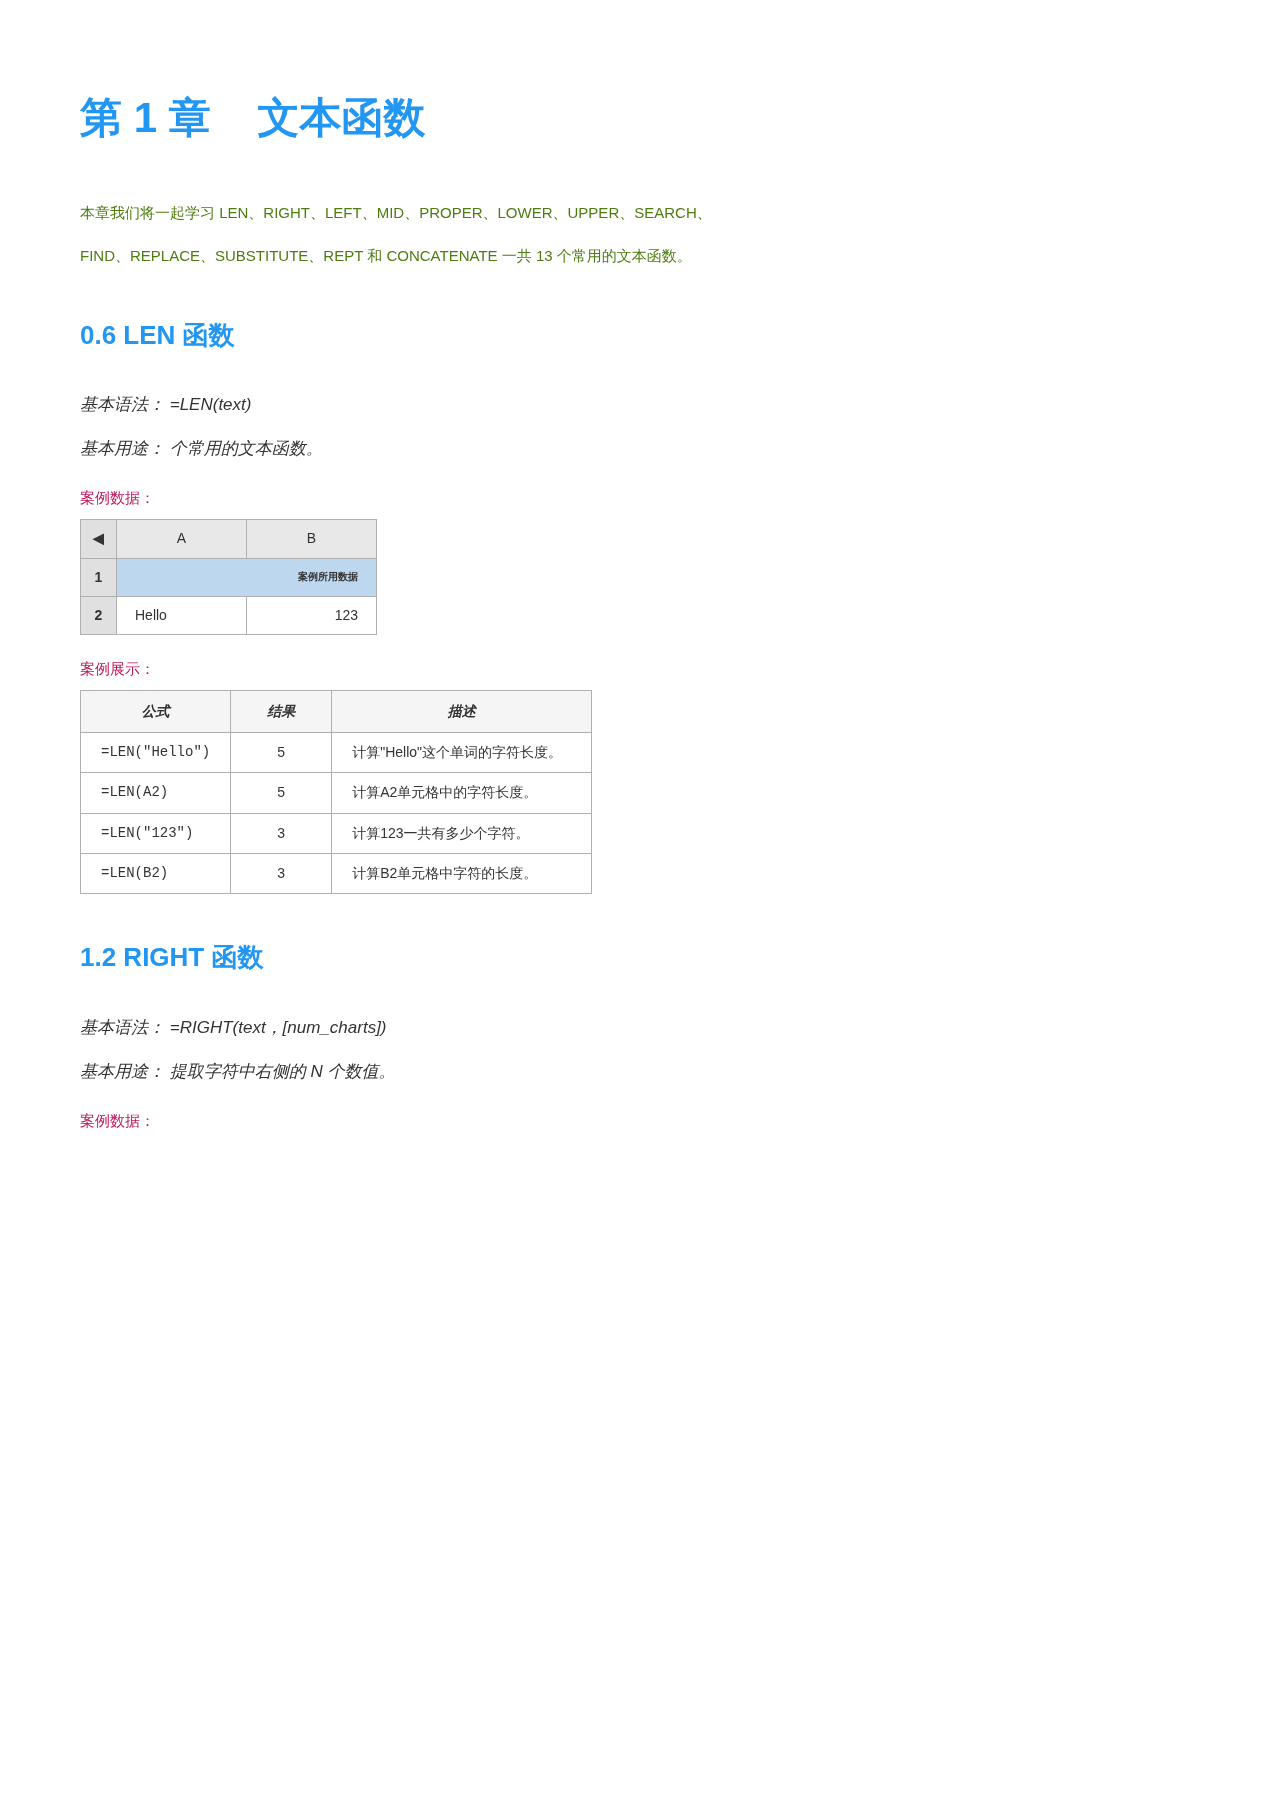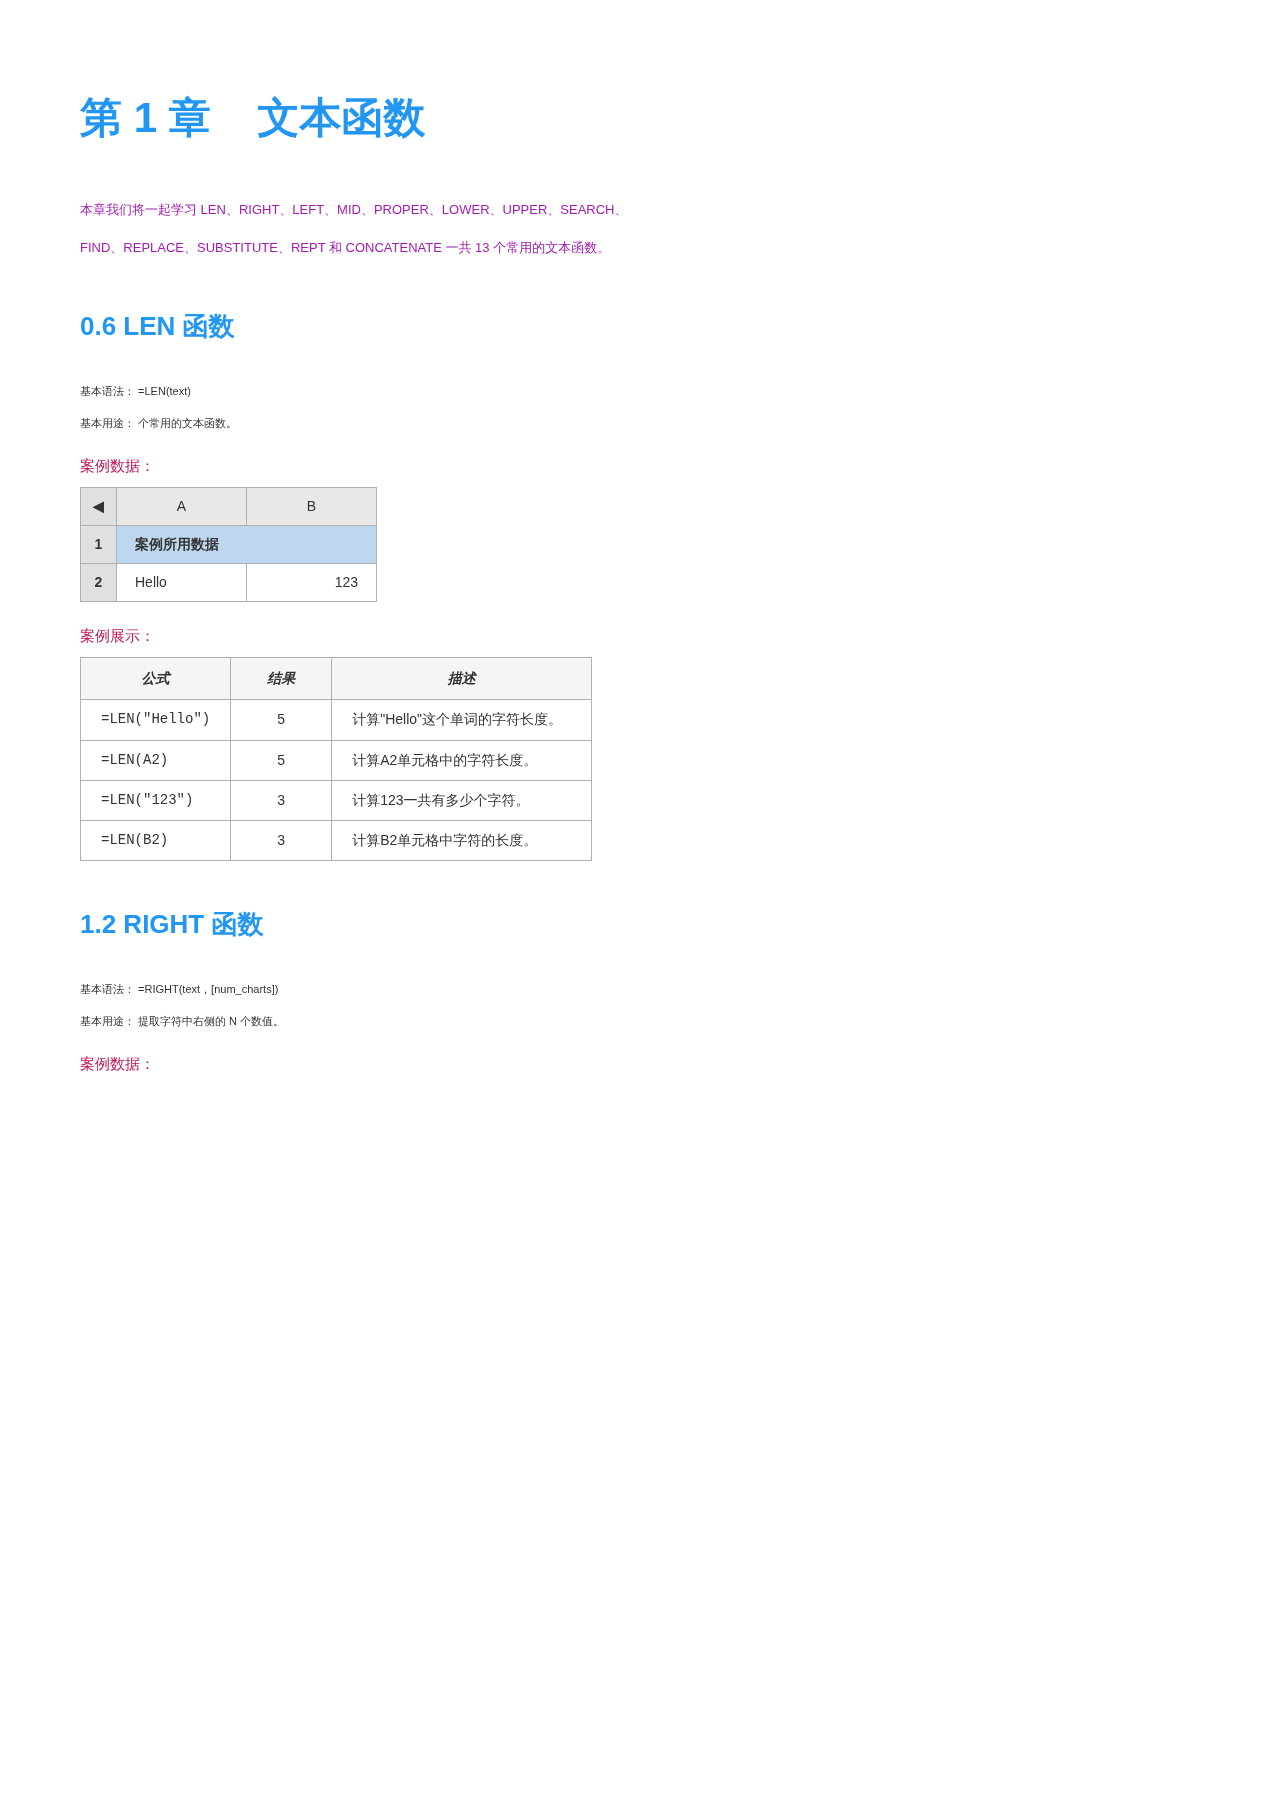--- a/index.html
+++ b/index.html
@@ -24,39 +24,40 @@
       color: #2196F3;
       margin-bottom: 40px;
       margin-top: 20px;
     }
 
     .chapter-title span.num {
       font-weight: 900;
     }
 
     .intro-text {
-      color: #a21caf;
-      font-size: 13px;
+      color: #4d7c0f;
+      font-size: 15px;
       line-height: 2.2;
       margin-bottom: 10px;
     }
 
     .section-title {
       font-size: 26px;
       font-weight: bold;
       color: #2196F3;
       margin-top: 40px;
       margin-bottom: 30px;
     }
 
     .label-line {
-      font-size: 11px;
+      font-size: 17px;
       color: #333;
       margin-bottom: 10px;
       line-height: 2;
+      font-style: italic;
     }
 
     .section-label {
       font-size: 15px;
       color: #be185d;
       margin-top: 18px;
       margin-bottom: 8px;
     }
 
     
@@ -84,22 +85,22 @@
     .excel-table .col-header {
       background: #e8e8e8;
       font-weight: normal;
       color: #333;
       font-size: 14px;
     }
 
     .excel-table .merged-header {
       background: #bdd7ee;
       font-weight: bold;
-      font-size: 14px;
-      text-align: left;
+      font-size: 10px;
+      text-align: right;
     }
 
     .excel-table .data-cell-left {
       text-align: left;
     }
 
     .excel-table .data-cell-right {
       text-align: right;
     }
 

